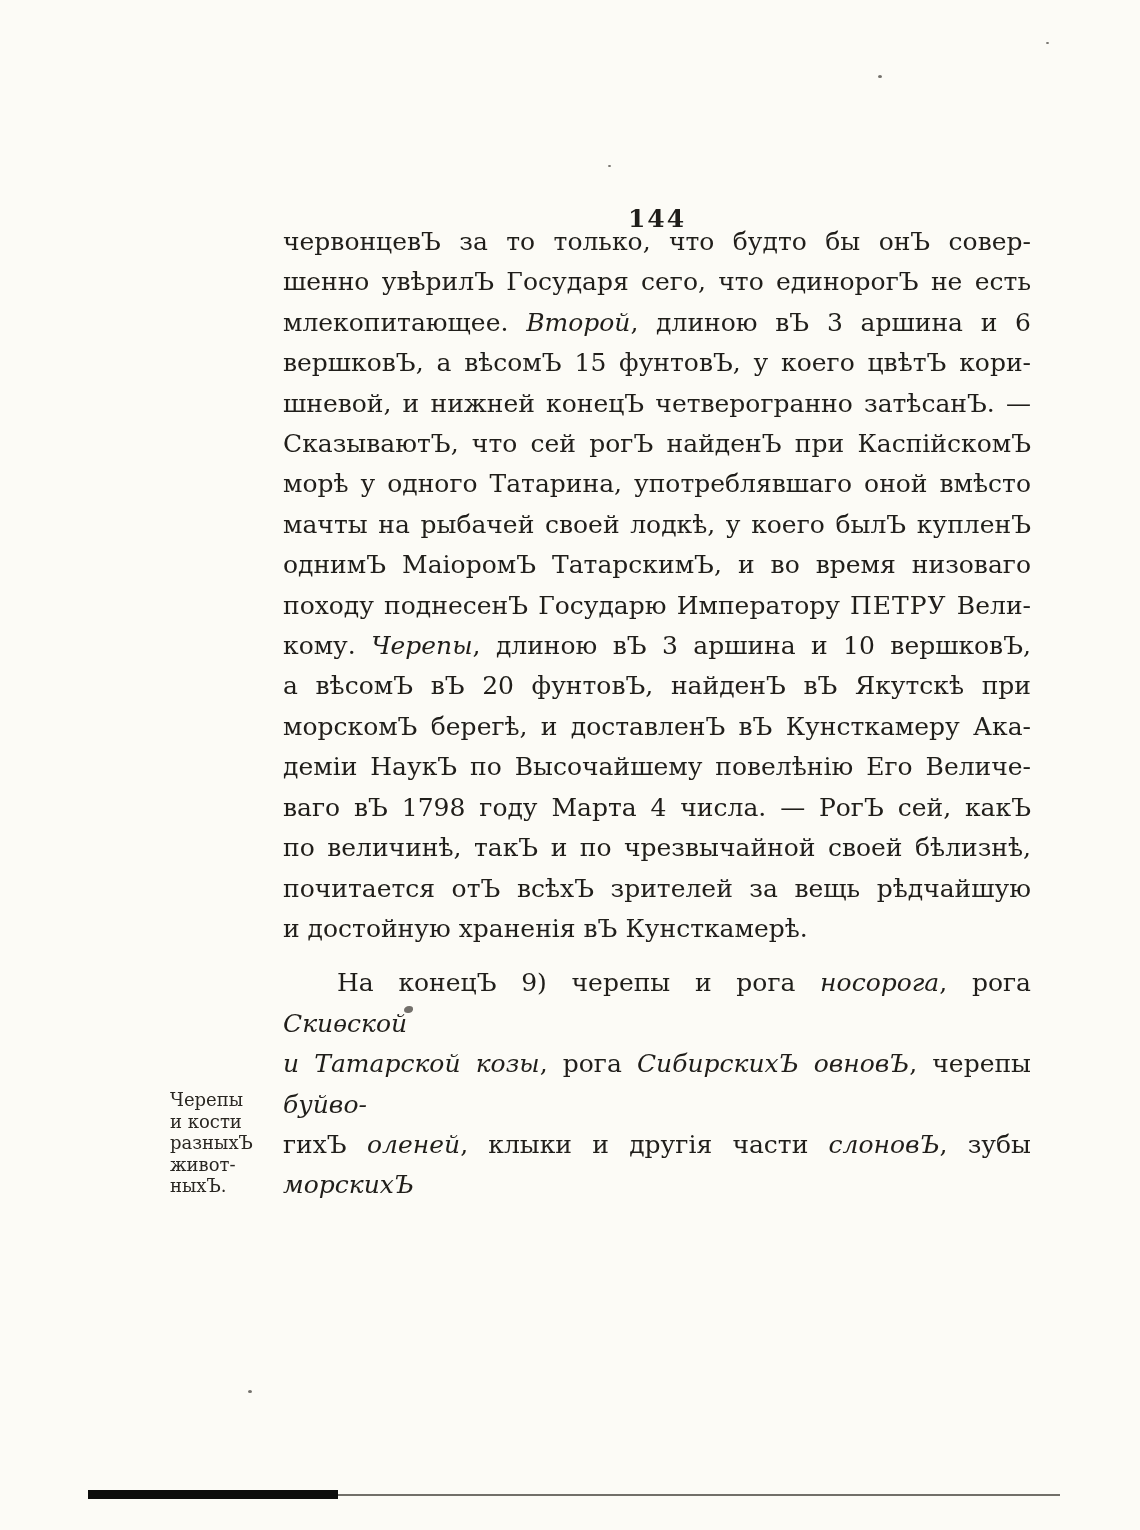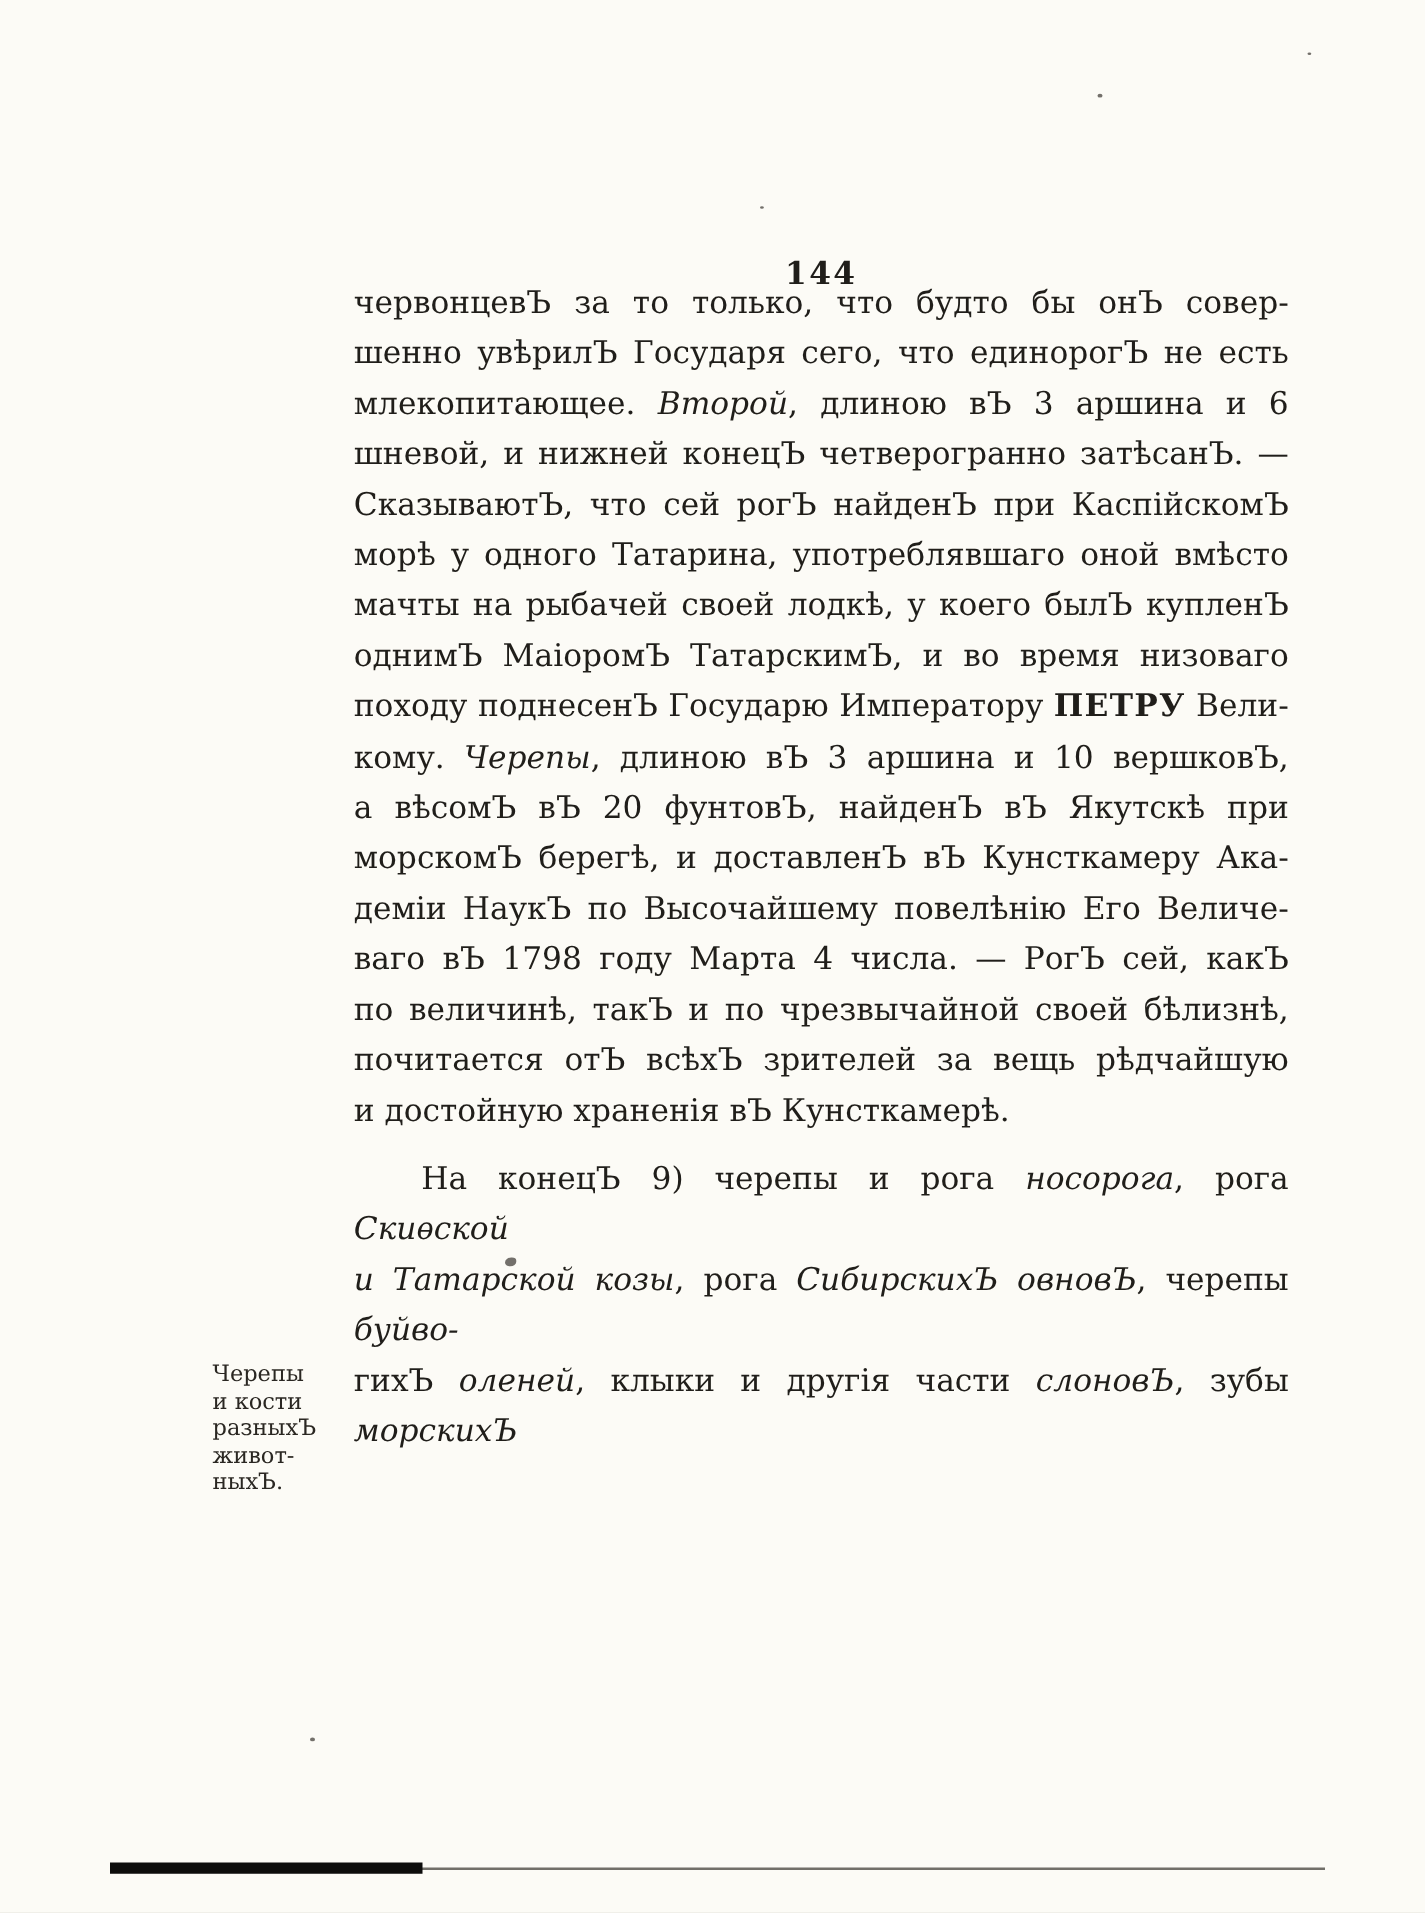--- a/index.html
+++ b/index.html
@@ -24,21 +24,21 @@
   .line {
     font-size:25px;
     line-height:40.4px;
     text-align:justify;
     text-align-last:justify;
   }
   .line.no-just { text-align-last:left; }
   .line.indent { text-indent:54px; }
   .paragraph.spaced { margin-top:14px; }
   .it { font-style:italic; }
-  .bd { font-weight:bold; letter-spacing:1px; }
+  .bd { font-weight:normal; letter-spacing:1px; }
   .margin-note {
     position:absolute; top:1089px; left:170px; width:114px;
     font-size:18px; font-weight:normal; line-height:21.5px;
     color:#2a2722;
   }
   .artifact-line {
     position:absolute; top:1494px; left:88px; width:972px; height:2px;
     background:#716f69;
   }
   .artifact-bar {
@@ -64,20 +64,21 @@
       <div>разныхЪ</div>
       <div>живот-</div>
       <div>ныхЪ.</div>
     </div>
 
   <div class="text-block">
       <div class="paragraph">
         <div class="line"><span>червонцевЪ за то только, что будто бы онЪ совер-</span></div>
         <div class="line"><span>шенно увѣрилЪ Государя сего, что единорогЪ не есть</span></div>
         <div class="line"><span>млекопитающее. </span><span class="it">Второй</span><span>, длиною вЪ 3 аршина и 6</span></div>
+        <div class="line"><span>вершковЪ, а вѣсомЪ 15 фунтовЪ, у коего цвѣтЪ кори-</span></div>
         <div class="line"><span>шневой, и нижней конецЪ четверогранно затѣсанЪ. —</span></div>
         <div class="line"><span>СказываютЪ, что сей рогЪ найденЪ при КаспійскомЪ</span></div>
         <div class="line"><span>морѣ у одного Татарина, употреблявшаго оной вмѣсто</span></div>
         <div class="line"><span>мачты на рыбачей своей лодкѣ, у коего былЪ купленЪ</span></div>
         <div class="line"><span>однимЪ МаіоромЪ ТатарскимЪ, и во время низоваго</span></div>
         <div class="line"><span>походу поднесенЪ Государю Императору </span><span class="bd">ПЕТРУ</span><span> Вели-</span></div>
         <div class="line"><span>кому. </span><span class="it">Черепы</span><span>, длиною вЪ 3 аршина и 10 вершковЪ,</span></div>
         <div class="line"><span>а вѣсомЪ вЪ 20 фунтовЪ, найденЪ вЪ Якутскѣ при</span></div>
         <div class="line"><span>морскомЪ берегѣ, и доставленЪ вЪ Кунсткамеру Ака-</span></div>
         <div class="line"><span>деміи НаукЪ по Высочайшему повелѣнію Его Величе-</span></div>

